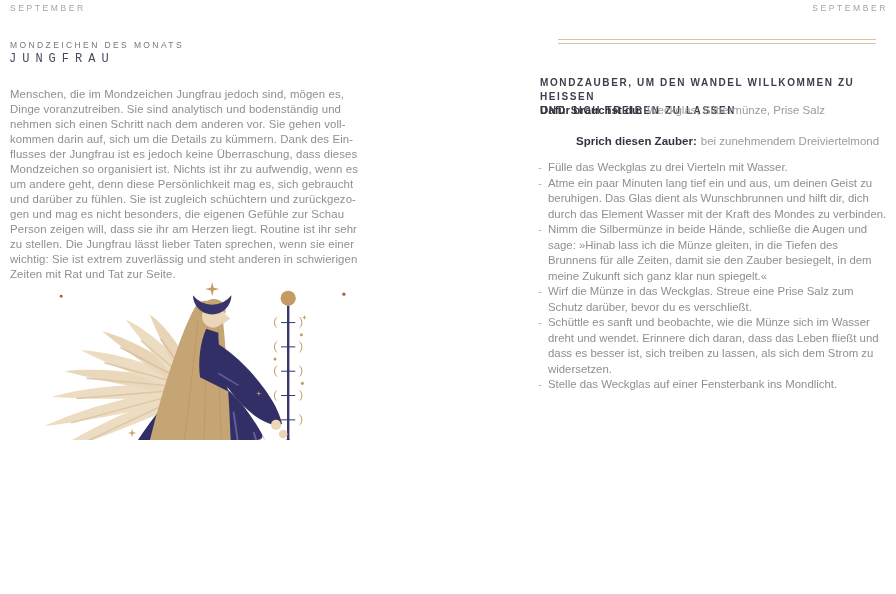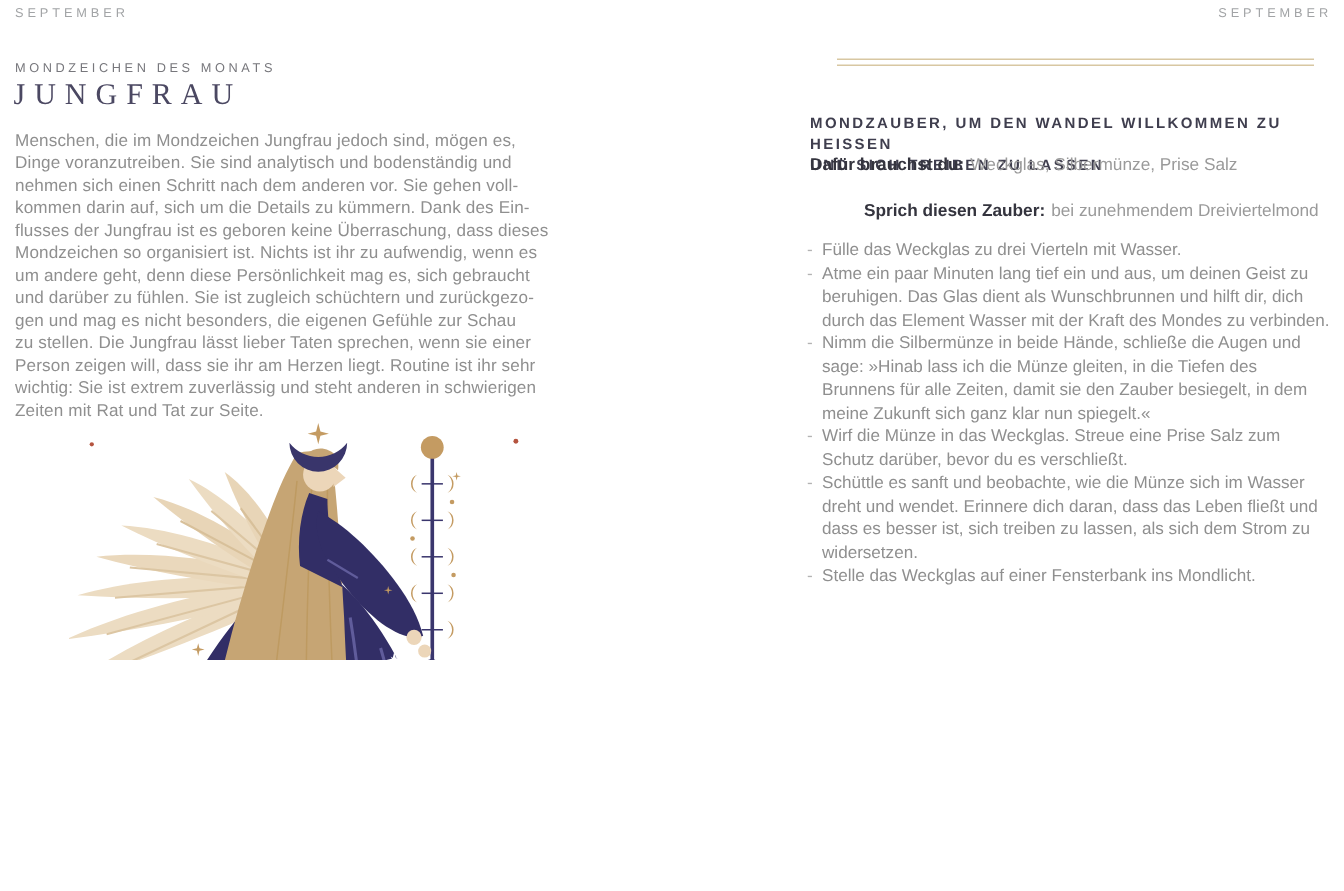--- a/index.html
+++ b/index.html
@@ -4,22 +4,22 @@
 <style>
   html,body{margin:0;padding:0;background:#ffffff;}
   #spread{
     position:relative;width:896px;height:440px;background:#ffffff;overflow:hidden;
     font-family:"Liberation Sans",sans-serif;
   }
   .runhead{position:absolute;top:3px;font-size:8.5px;letter-spacing:2.6px;color:#a2a4a6;}
   .runhead.left{left:10px;}
   .runhead.right{right:8px;}
   .kicker{position:absolute;top:40px;left:10px;font-size:8.5px;letter-spacing:2.4px;color:#77777c;}
-  .title{position:absolute;top:52px;left:9px;font-family:Liberation Serif, serif;font-weight:400;
-         font-size:20px;letter-spacing:6px;color:#4b4862;}
+  .title{position:absolute;top:52px;left:9px;font-family:Liberation Mono, monospace;font-weight:400;
+         font-size:12px;letter-spacing:6px;color:#4b4862;}
   .bodytext{position:absolute;top:87px;left:10px;width:410px;font-size:11.4px;line-height:15px;
             color:#8f8f8f;letter-spacing:0.1px;}
   .bodytext div{white-space:nowrap;}
   .pagenum{position:absolute;top:566px;font-size:13px;color:#a2a4a6;}
   .pagenum.left{left:8px;}
   .pagenum.right{right:8px;}
   .gold-rule{position:absolute;top:39px;left:558px;width:318px;height:3px;
              border-top:1px solid #d8c7a2;border-bottom:1px solid #d8c7a2;}
   .r-heading{position:absolute;top:76px;left:540px;width:348px;font-size:10px;font-weight:bold;
              letter-spacing:1.6px;line-height:14px;color:#3f3e4e;}
@@ -40,27 +40,27 @@
 
   <div class="runhead left">SEPTEMBER</div>
   <div class="kicker">MONDZEICHEN DES MONATS</div>
   <div class="title">JUNGFRAU</div>
 
   <div class="bodytext">
     <div>Menschen, die im Mondzeichen Jungfrau jedoch sind, mögen es,</div>
     <div>Dinge voranzutreiben. Sie sind analytisch und bodenständig und</div>
     <div>nehmen sich einen Schritt nach dem anderen vor. Sie gehen voll-</div>
     <div>kommen darin auf, sich um die Details zu kümmern. Dank des Ein-</div>
-    <div>flusses der Jungfrau ist es geboren keine Überraschung, dass dieses</div>
+    <div>flusses der Jungfrau ist es jedoch keine Überraschung, dass dieses</div>
     <div>Mondzeichen so organisiert ist. Nichts ist ihr zu aufwendig, wenn es</div>
     <div>um andere geht, denn diese Persönlichkeit mag es, sich gebraucht</div>
     <div>und darüber zu fühlen. Sie ist zugleich schüchtern und zurückgezo-</div>
     <div>gen und mag es nicht besonders, die eigenen Gefühle zur Schau</div>
+    <div>Person zeigen will, dass sie ihr am Herzen liegt. Routine ist ihr sehr</div>
     <div>zu stellen. Die Jungfrau lässt lieber Taten sprechen, wenn sie einer</div>
-    <div>Person zeigen will, dass sie ihr am Herzen liegt. Routine ist ihr sehr</div>
     <div>wichtig: Sie ist extrem zuverlässig und steht anderen in schwierigen</div>
     <div>Zeiten mit Rat und Tat zur Seite.</div>
   </div>
 
   <svg class="illu" viewBox="0 0 300 300" aria-hidden="true">
 
     <g>
       <g transform="translate(150,105)">
         <g transform="rotate(-30) scale(1.35,1)">
             <path d="M0,0 C-30,-10 -80,-20 -120,-15 C-80,-3 -35,5 0,9 Z" fill="#ecdcc2"></path>

